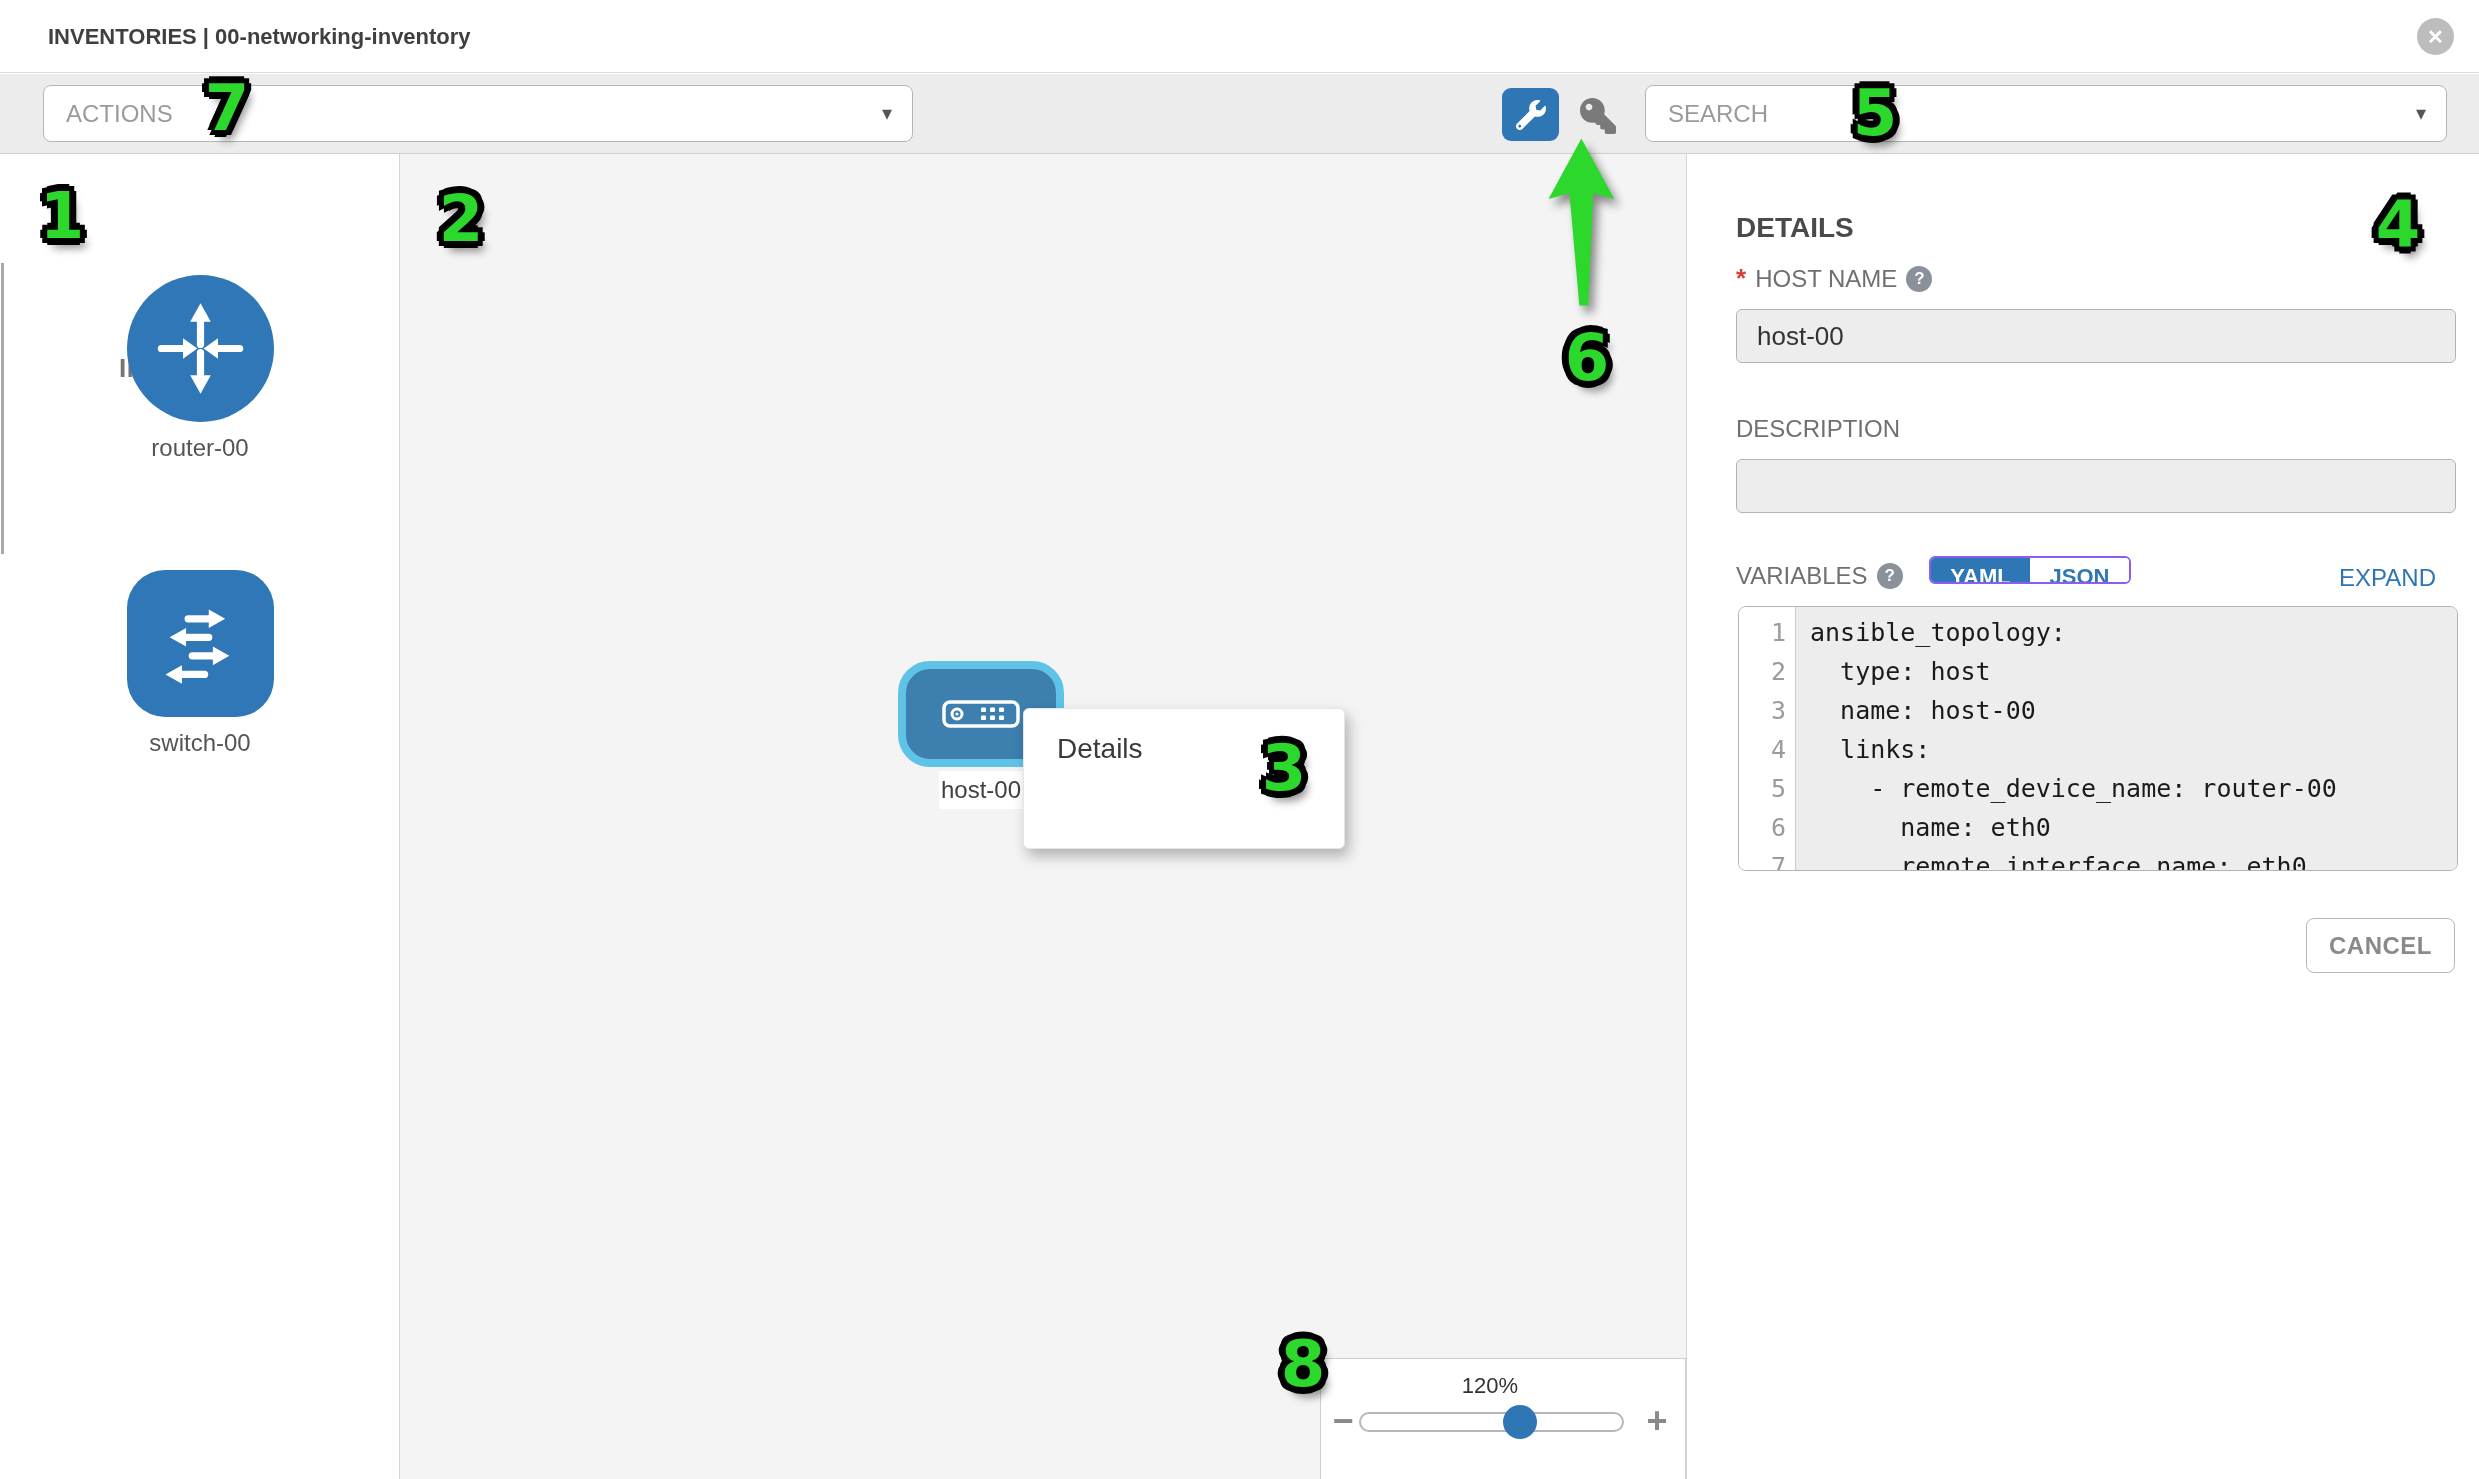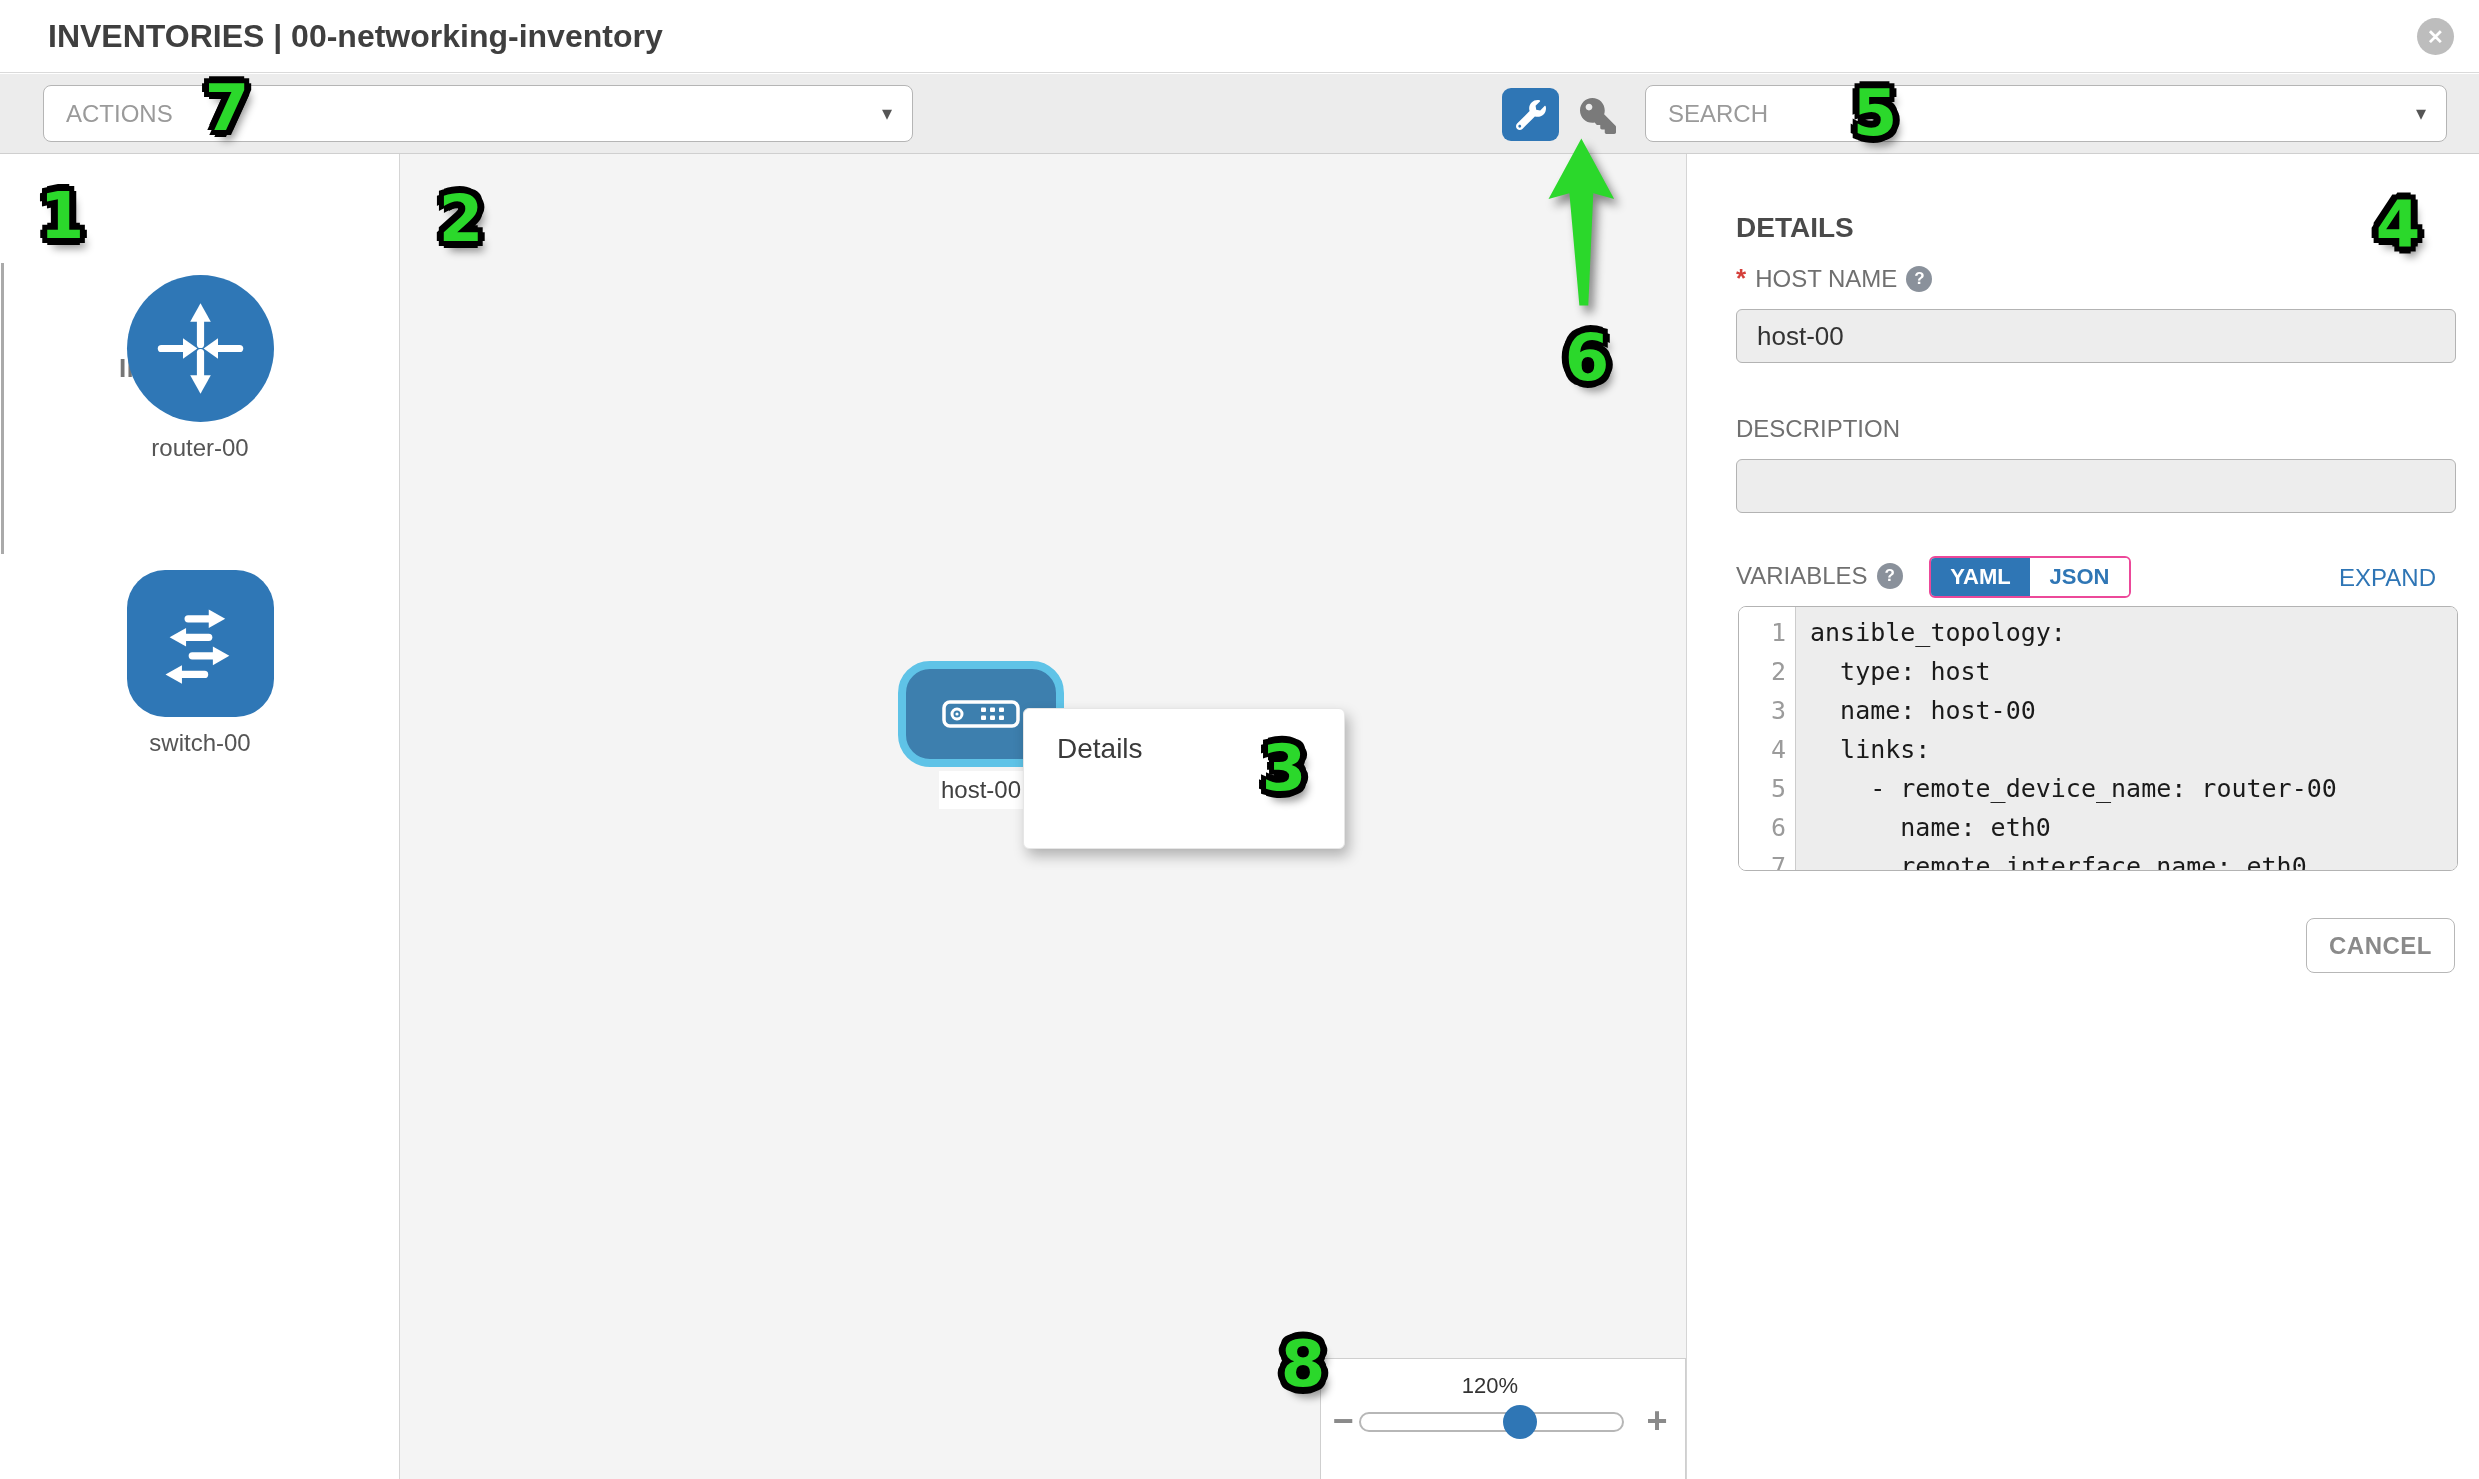--- a/index.html
+++ b/index.html
@@ -12,21 +12,21 @@
   }
   .page { position: relative; width: 2480px; height: 1480px; overflow: hidden; }
 
   
   .header {
     position: absolute; left: 0; top: 0; width: 2480px; height: 73px;
     background: #fff; border-bottom: 1px solid #dadada;
   }
   .page-title {
     position: absolute; left: 48px; top: 0; height: 73px; line-height: 73px;
-    font-size: 32px; font-weight: bold; color: #3f3f3f;
+    font-size: 22px; font-weight: bold; color: #3f3f3f;
   }
   .close-btn {
     position: absolute; left: 2417px; top: 18px; width: 37px; height: 37px;
     border-radius: 50%; background: #bdbdbd; cursor: pointer;
     display: flex; align-items: center; justify-content: center;
   }
   .close-btn::after { content: "✕"; color: #fff; font-size: 20px; font-weight: bold; }
 
   
   .toolbar {
@@ -144,22 +144,22 @@
     background: #ededed; border: 1px solid #b3b3b3; border-radius: 6px;
     font-size: 26px; color: #333; padding: 0 20px;
     font-family: "Liberation Sans", sans-serif;
   }
   .hostname-row { top: 109px; }
   .hostname-input { top: 155px; }
   .desc-row { top: 261px; }
   .desc-input { top: 305px; }
   .variables-row { top: 408px; }
   .format-toggle {
-    position: absolute; left: 241px; top: 402px; height: 42px;
-    display: flex; border: 2px solid #ec4899; border-radius: 6px; overflow: hidden;
+    position: absolute; left: 241px; top: 402px; height: 28px;
+    display: flex; border: 2px solid #8b5cf6; border-radius: 6px; overflow: hidden;
   }
   .fmt-btn { width: 99px; text-align: center; line-height: 37px; font-size: 22px; font-weight: bold; cursor: pointer; }
   .fmt-yaml { background: #2f76b5; color: #fff; }
   .fmt-json { background: #fff; color: #2f76b5; }
   .expand-link { position: absolute; right: 44px; top: 410px; font-size: 24px; color: #2e75b5; cursor: pointer; }
 
   .code-box {
     position: absolute; left: 50px; top: 452px; width: 720px; height: 265px;
     border: 1px solid #b3b3b3; border-radius: 8px; overflow: hidden;
     display: flex; background: #fff;

